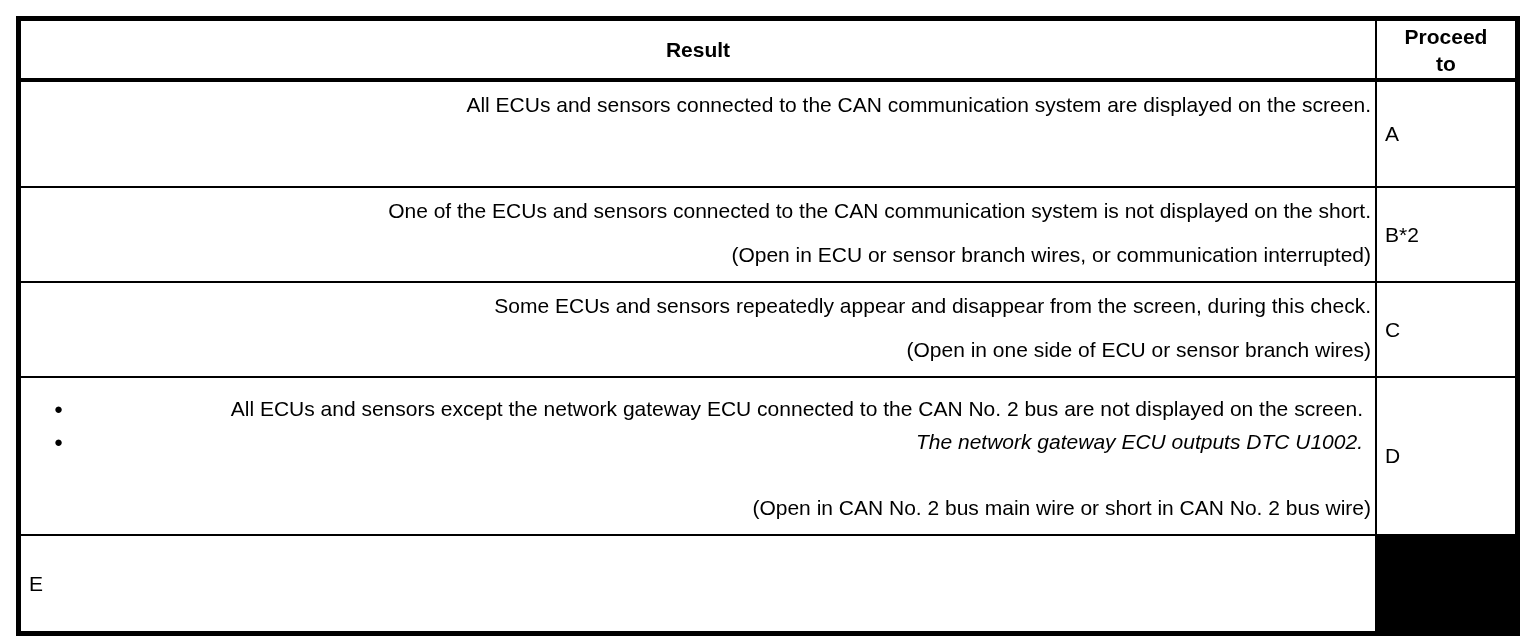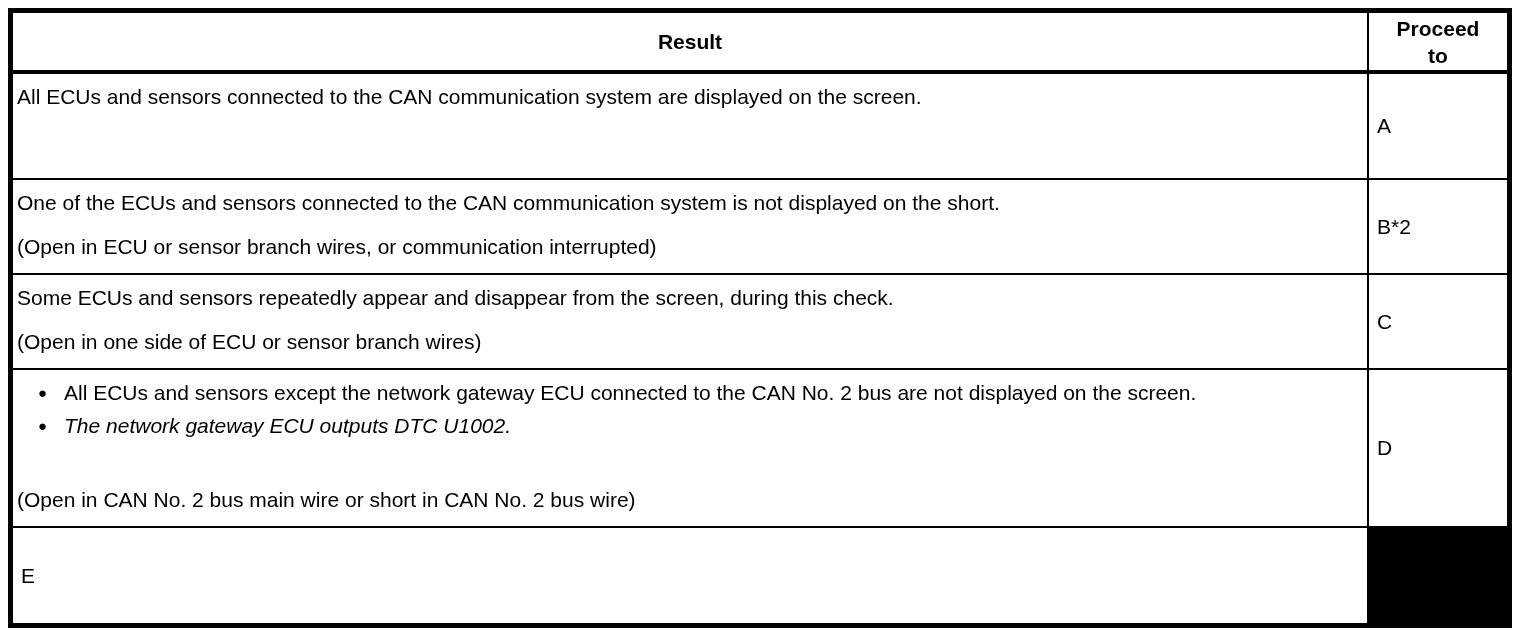--- a/index.html
+++ b/index.html
@@ -1,37 +1,37 @@
 <!DOCTYPE html>
 <html><head>
 <meta charset="utf-8">
 <style>
   * { box-sizing: border-box; }
   html, body { margin: 0; padding: 0; background: #ffffff; }
   .page {
     width: 1520px;
     height: 636px;
     background: #ffffff;
-    padding: 8px;
+    padding: 16px;
     font-family: "Liberation Sans", sans-serif;
     font-size: 21px;
     line-height: 28px;
     color: #000000;
   }
   .diag-table {
     width: 1504px;
     height: 620px;
     display: grid;
     grid-template-columns: 1354px 138px;
     grid-template-rows: 59px 104px 93px 93px 156px auto;
     gap: 2px;                 
     background: #000000;
     border: 5px solid #000000;
   }
-  .cell { background: #ffffff; }
+  .cell { background: #ffffff; text-align: right; }
   .head-cell {
     display: flex;
     align-items: center;
     justify-content: center;
     text-align: center;
     font-weight: bold;
     line-height: 27px;
     white-space: pre-line;
     border-bottom: 2px solid #000000; 
   }
@@ -43,21 +43,21 @@
     overflow: hidden;
   }
   .proceed-cell {
     display: flex;
     align-items: center;
     padding-left: 8px;
     overflow: hidden;
   }
   .statement { margin: 0; }
   .note { margin: 0; }
-  ul.bullet-list { margin: 0; padding: 0; list-style: none; }
+  ul.bullet-list { margin: 8px; padding: 0; list-style: none; }
   ul.bullet-list li { position: relative; padding-left: 47px; }
   ul.bullet-list li + li { margin-top: 5px; font-style: italic; }
   ul.bullet-list li::before {
     content: "\25CF";
     position: absolute;
     left: 21px;
     top: 0;
     font-size: 15px;
     line-height: 28px;
   }

